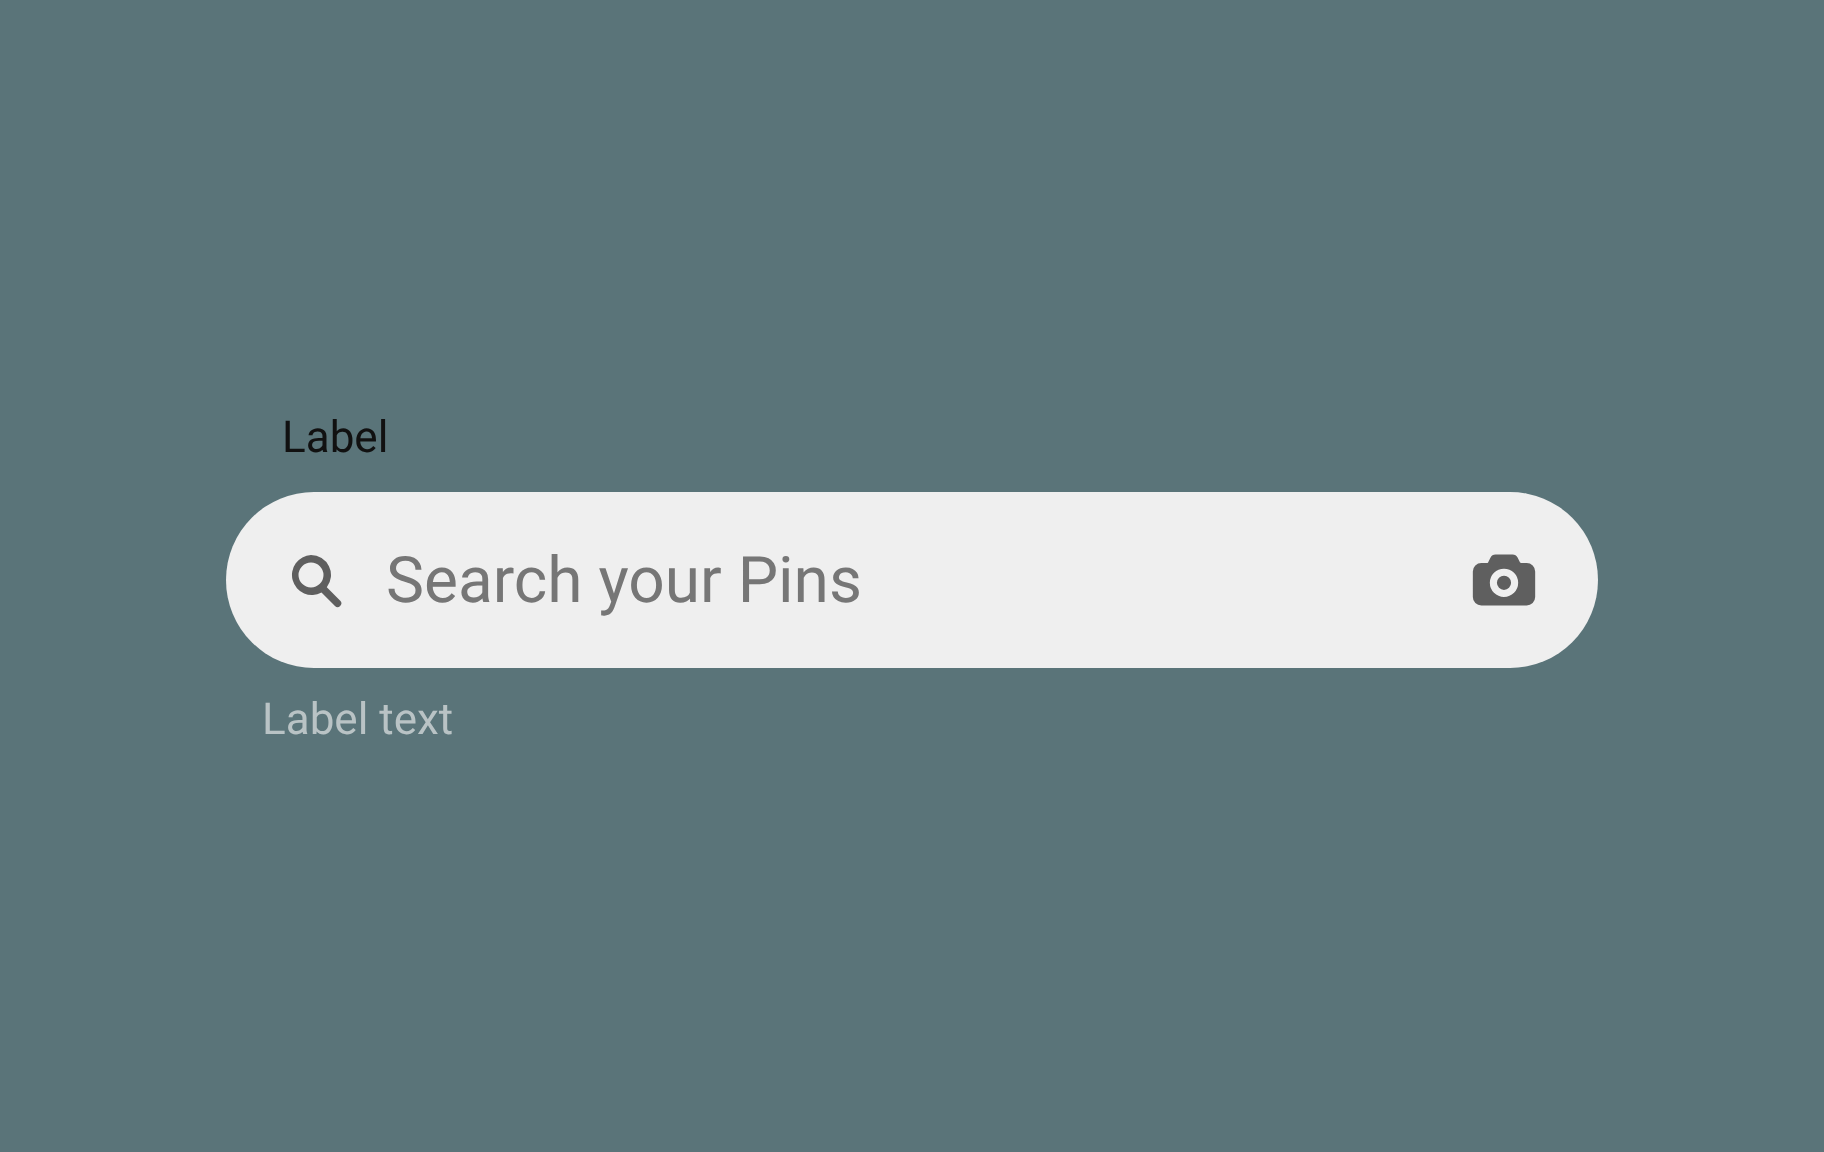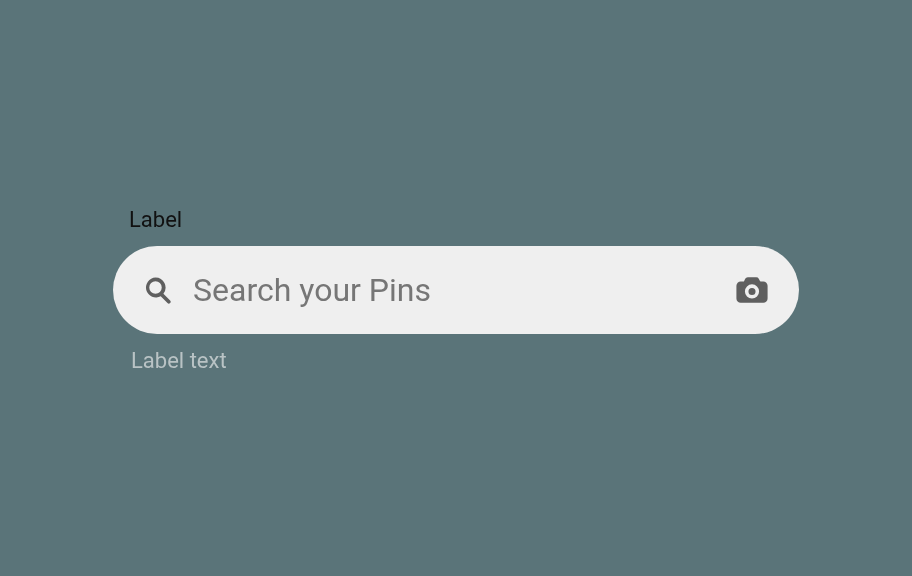--- a/index.html
+++ b/index.html
@@ -17,21 +17,21 @@
     .search-container {
       position: absolute;
       left: 113px;
       top: 207px;
       width: 686px;
     }
     .label {
       font-size: 22px;
       color: #111111;
       margin-bottom: 14px;
-      margin-left: 16px;
+      margin-left: 28px;
       font-weight: 400;
     }
     .search-field {
       background-color: #efefef;
       border-radius: 44px;
       height: 88px;
       display: flex;
       align-items: center;
       padding: 0 30px 0 30px;
     }

